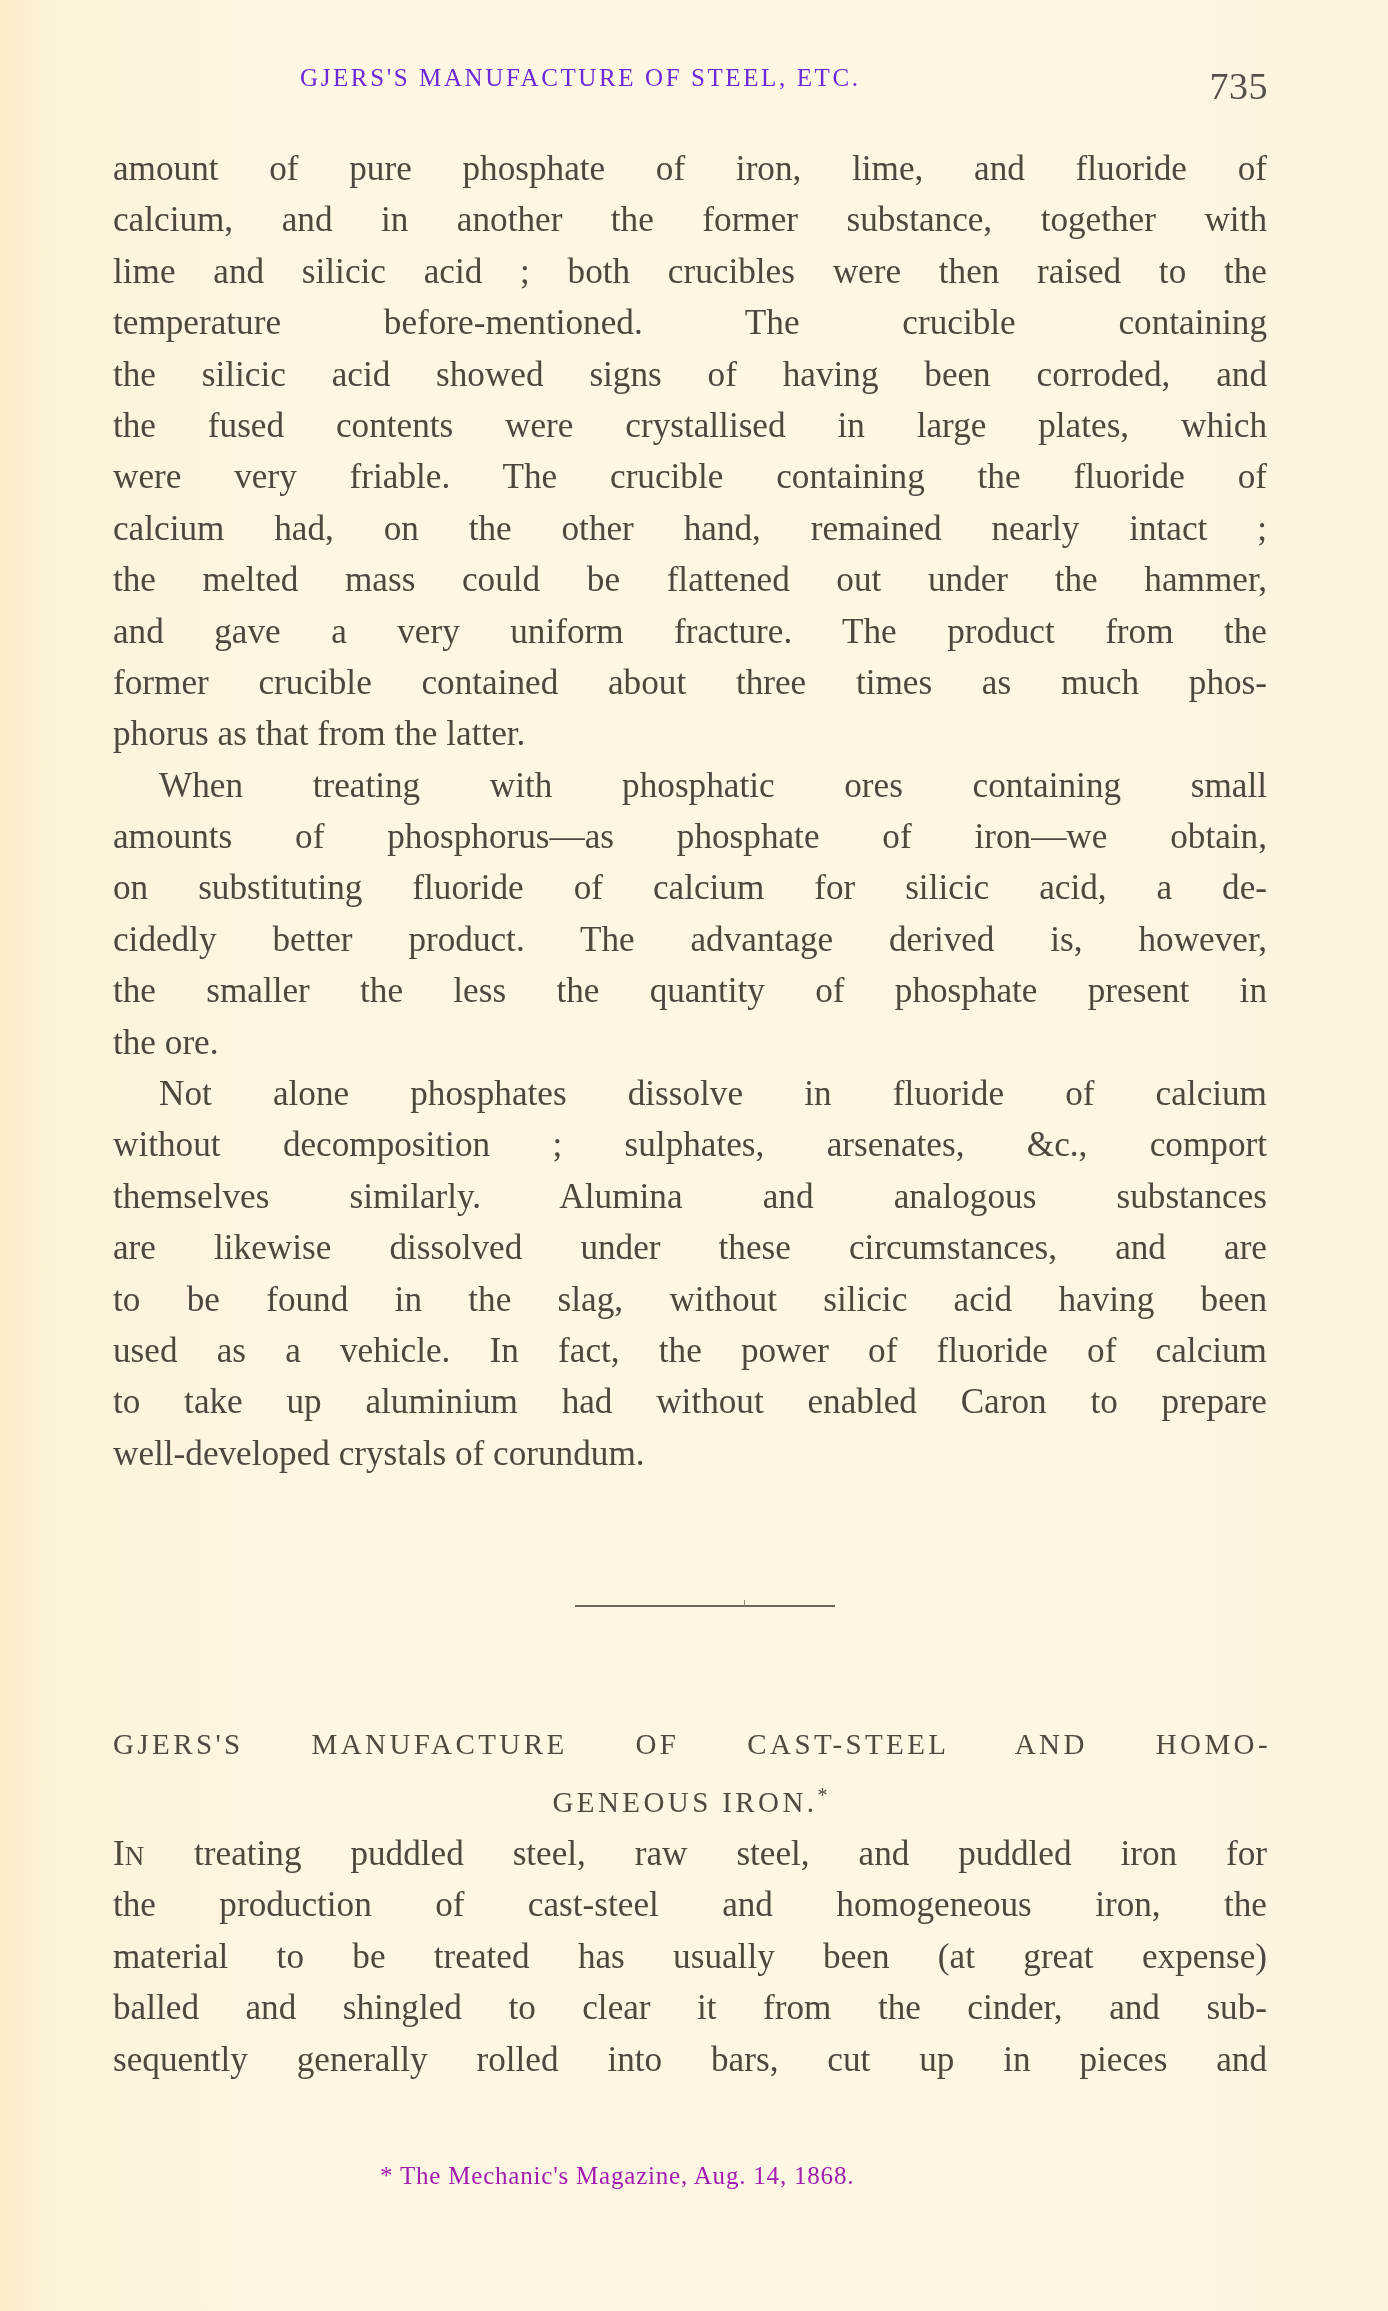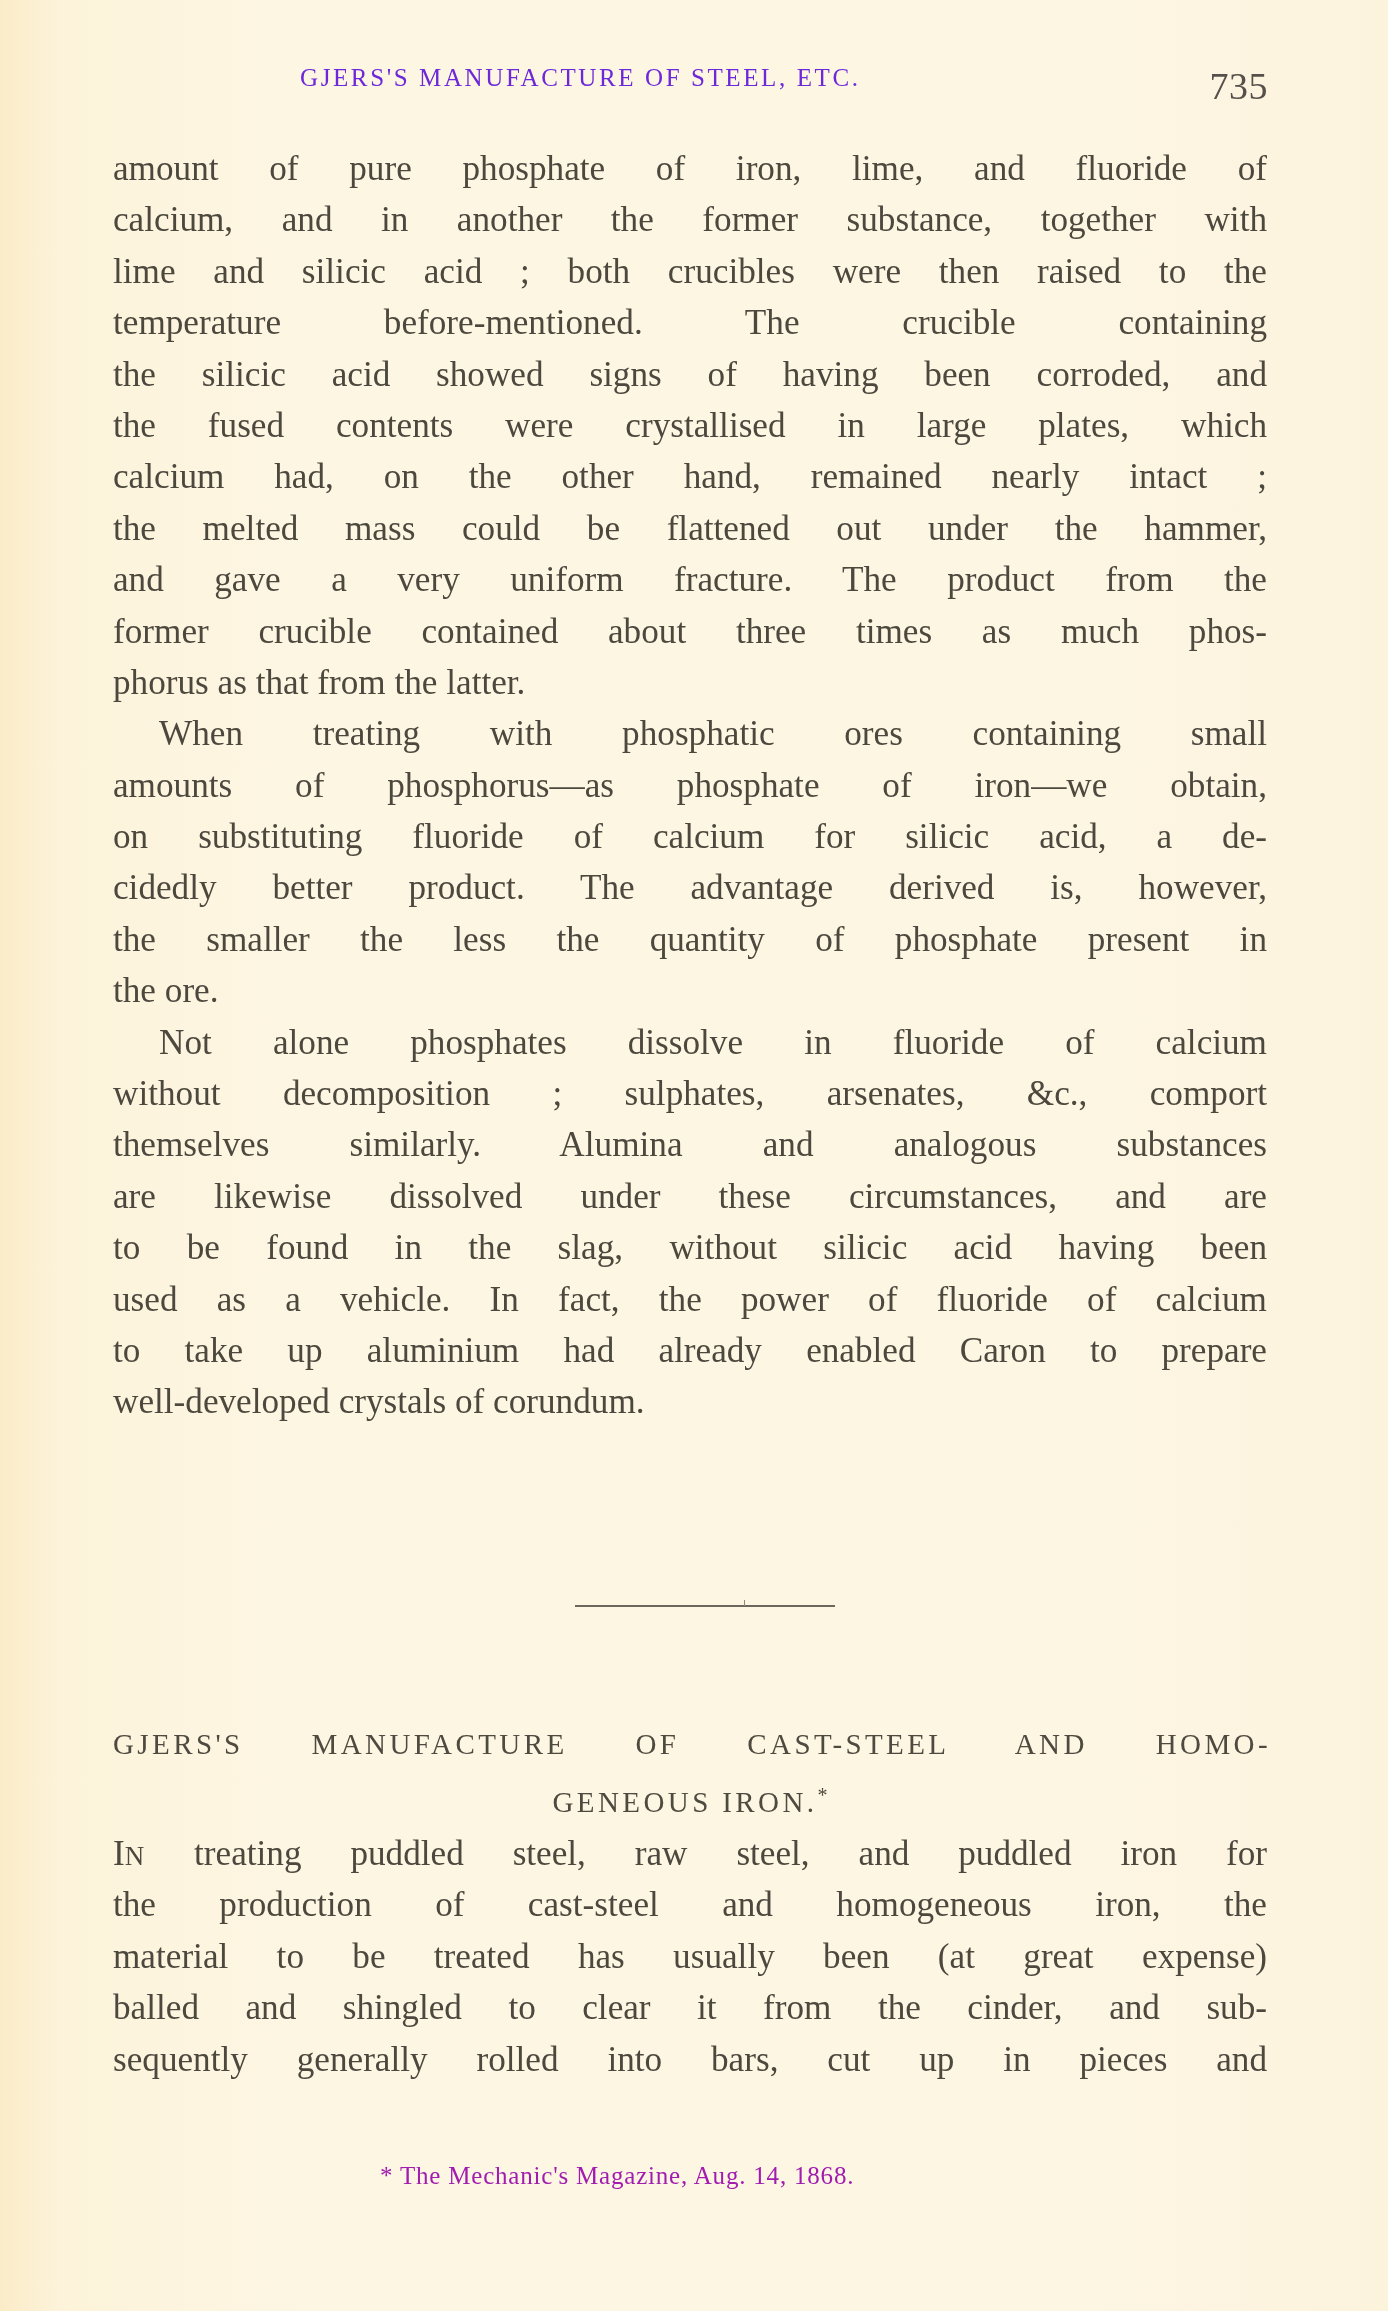--- a/index.html
+++ b/index.html
@@ -133,20 +133,21 @@
   <div class="page-number">735</div>
 
   <div class="column col-1">
     <p>
       <span class="line">amount of pure phosphate of iron, lime, and fluoride of</span>
       <span class="line">calcium, and in another the former substance, together with</span>
       <span class="line">lime and silicic acid ; both crucibles were then raised to the</span>
       <span class="line">temperature before-mentioned.  The crucible containing</span>
       <span class="line">the silicic acid showed signs of having been corroded, and</span>
       <span class="line">the fused contents were crystallised in large plates, which</span>
+      <span class="line">were very friable.  The crucible containing the fluoride of</span>
       <span class="line">calcium had, on the other hand, remained nearly intact ;</span>
       <span class="line">the melted mass could be flattened out under the hammer,</span>
       <span class="line">and gave a very uniform fracture.  The product from the</span>
       <span class="line">former crucible contained about three times as much phos-</span>
       <span class="line last">phorus as that from the latter.</span>
     </p>
     <p>
       <span class="line indent">When treating with phosphatic ores containing small</span>
       <span class="line">amounts of phosphorus—as phosphate of iron—we obtain,</span>
       <span class="line">on substituting fluoride of calcium for silicic acid, a de-</span>
@@ -154,21 +155,21 @@
       <span class="line">the smaller the less the quantity of phosphate present in</span>
       <span class="line last">the ore.</span>
     </p>
     <p>
       <span class="line indent">Not alone phosphates dissolve in fluoride of calcium</span>
       <span class="line">without decomposition ;  sulphates, arsenates, &amp;c., comport</span>
       <span class="line">themselves similarly.  Alumina and analogous substances</span>
       <span class="line">are likewise dissolved under these circumstances, and are</span>
       <span class="line">to be found in the slag, without silicic acid having been</span>
       <span class="line">used as a vehicle.  In fact, the power of fluoride of calcium</span>
-      <span class="line">to take up aluminium had already enabled Caron to prepare</span>
+      <span class="line">to take up aluminium had without enabled Caron to prepare</span>
       <span class="line last">well-developed crystals of corundum.</span>
     </p>
   </div>
 
   <div class="divider"></div>
   <div class="divider-tick"></div>
 
   <div class="section-heading sh-1">Gjers's manufacture of cast-steel and homo-</div>
   <div class="section-heading sh-2"><span>geneous iron.</span><span class="sup">*</span></div>
 

